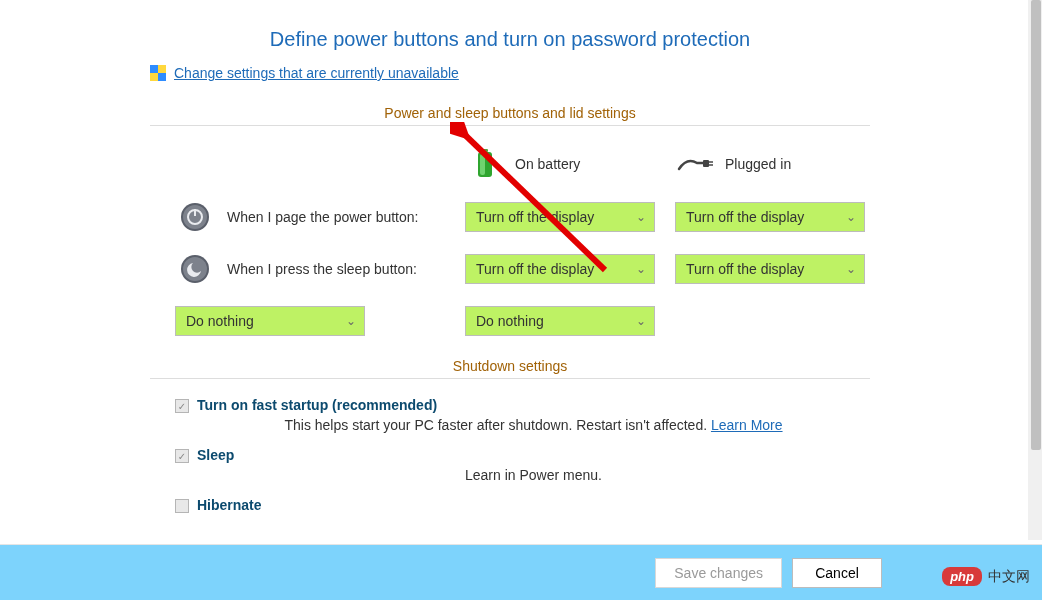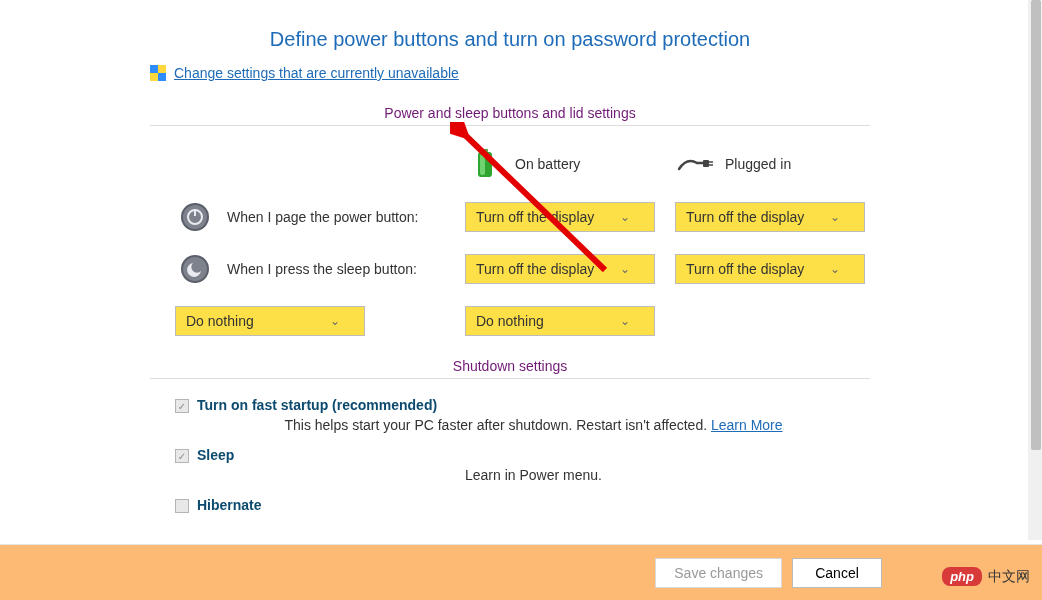--- a/index.html
+++ b/index.html
@@ -64,21 +64,21 @@
     .shield div:nth-child(1){background:#2e8cff;}
     .shield div:nth-child(2){background:#ffd83d;}
     .shield div:nth-child(3){background:#ffd83d;}
     .shield div:nth-child(4){background:#2e8cff;}
     .link {
       color: #1e6bb8;
       text-decoration: underline;
       cursor: pointer;
     }
     .section-header {
-      color: #701a75;
+      color: #a16207;
       margin-bottom: 0;
     }
     .section-line {
       border: 0;
       border-top: 1px solid #ddd;
       margin: 4px 0 18px 0;
     }
     .cols {
       display: grid;
       grid-template-columns: 290px 210px 210px;
@@ -108,25 +108,25 @@
     .row-label {
       display: flex;
       align-items: center;
       gap: 12px;
     }
     .row-label .text { color: #333; }
     .dropdown {
       width: 190px;
       height: 30px;
       border: 1px solid #bcbcbc;
-      background: #fde047;
+      background: #bef264;
       display: flex;
       align-items: center;
       justify-content: space-between;
-      padding: 0 24px 0 10px;
+      padding: 0 8px 0 10px;
       cursor: pointer;
       font-size: 14px;
       color: #333;
     }
     .dropdown .chev {
       color: #6a6a6a;
       font-size: 12px;
     }
     .shutdown {
       margin-top: 10px;
@@ -165,21 +165,21 @@
       left: 0;
       right: 0;
       bottom: 0;
       height: 56px;
       border-top: 1px solid #e5e5e5;
       display: flex;
       align-items: center;
       justify-content: flex-end;
       padding-right: 160px;
       gap: 10px;
-      background: #fdba74;
+      background: #7dd3fc;
     }
     .btn {
       min-width: 90px;
       height: 30px;
       border: 1px solid #bcbcbc;
       background: #fff;
       padding: 0 18px;
       cursor: pointer;
       font-size: 14px;
     }

